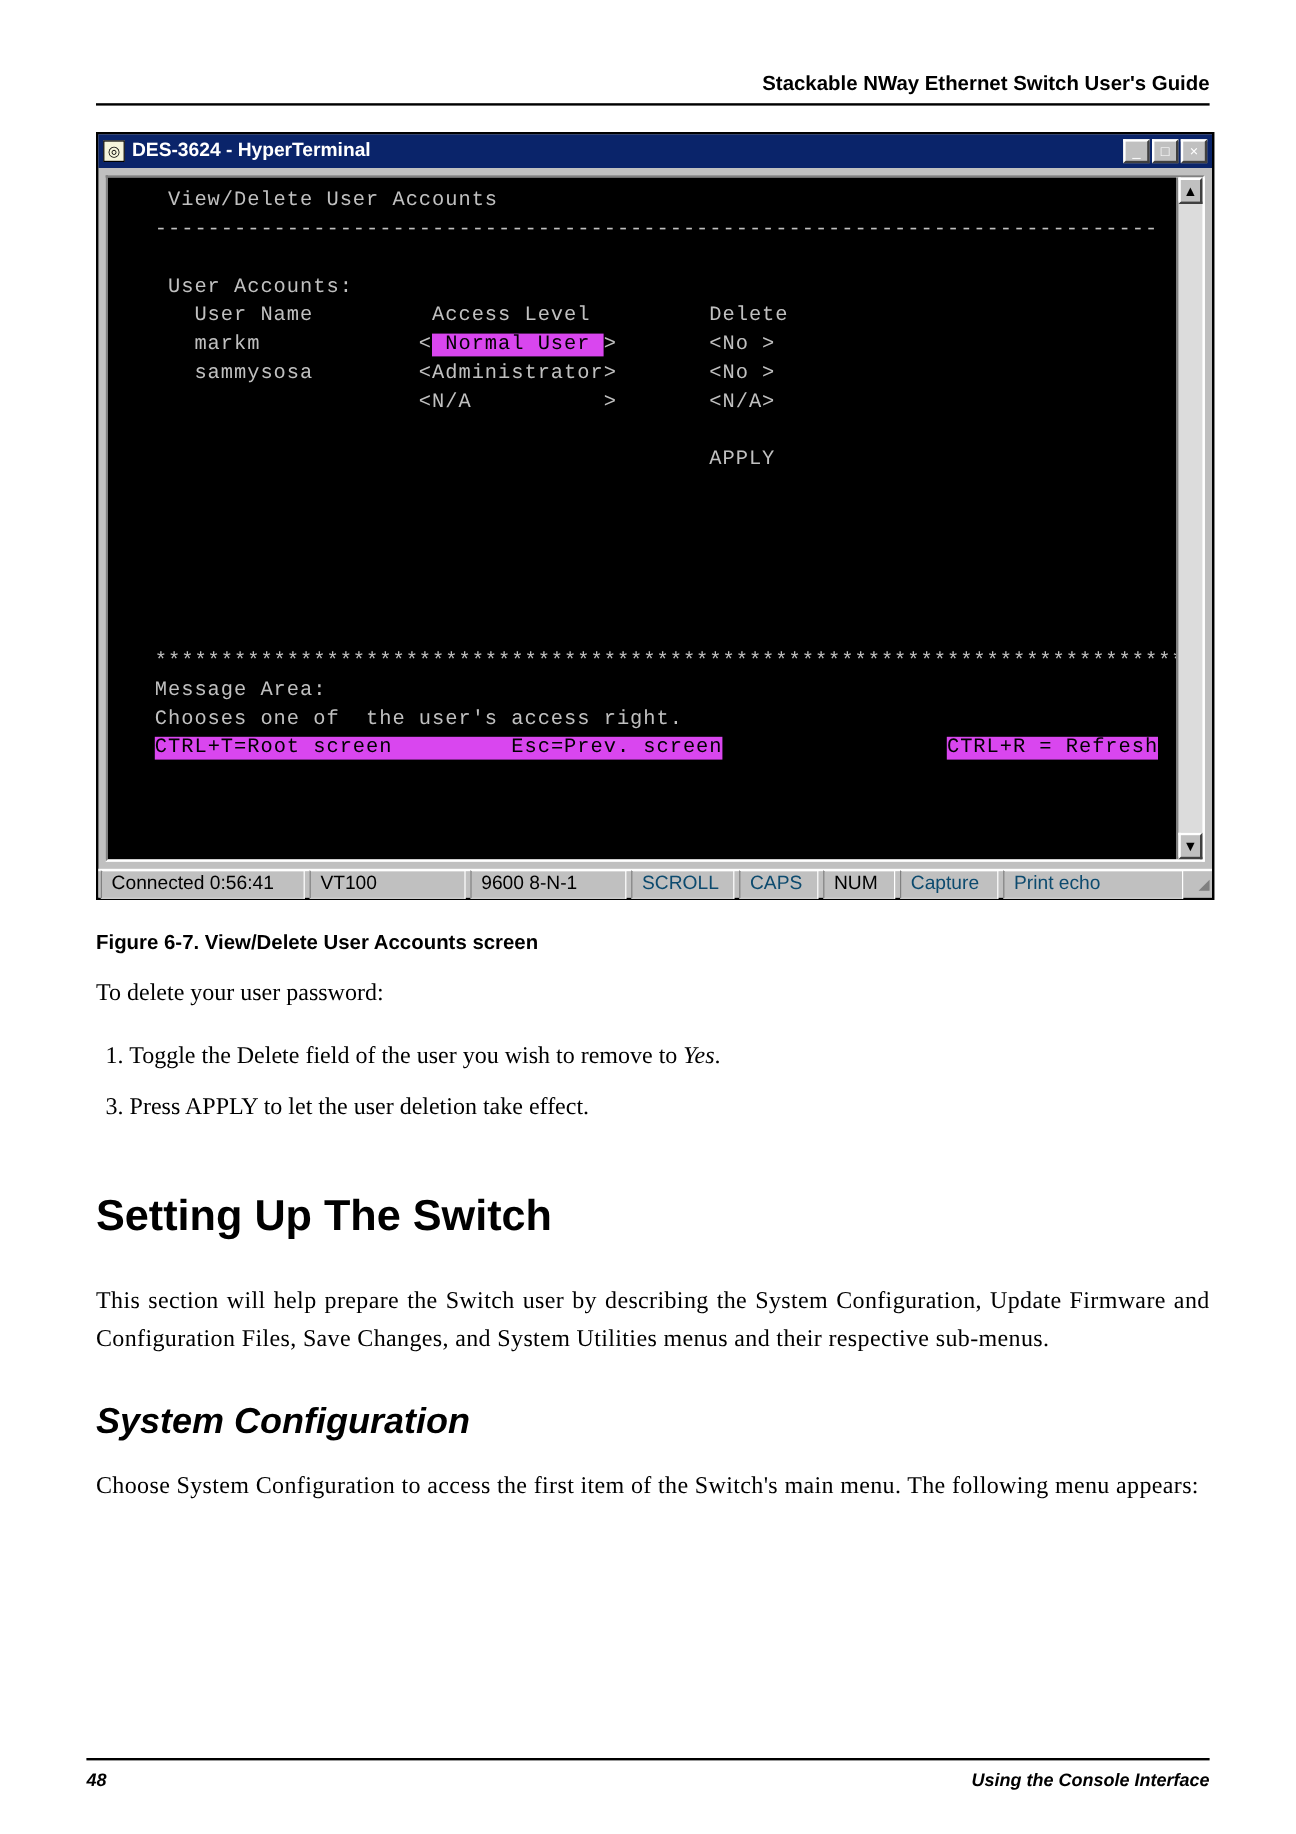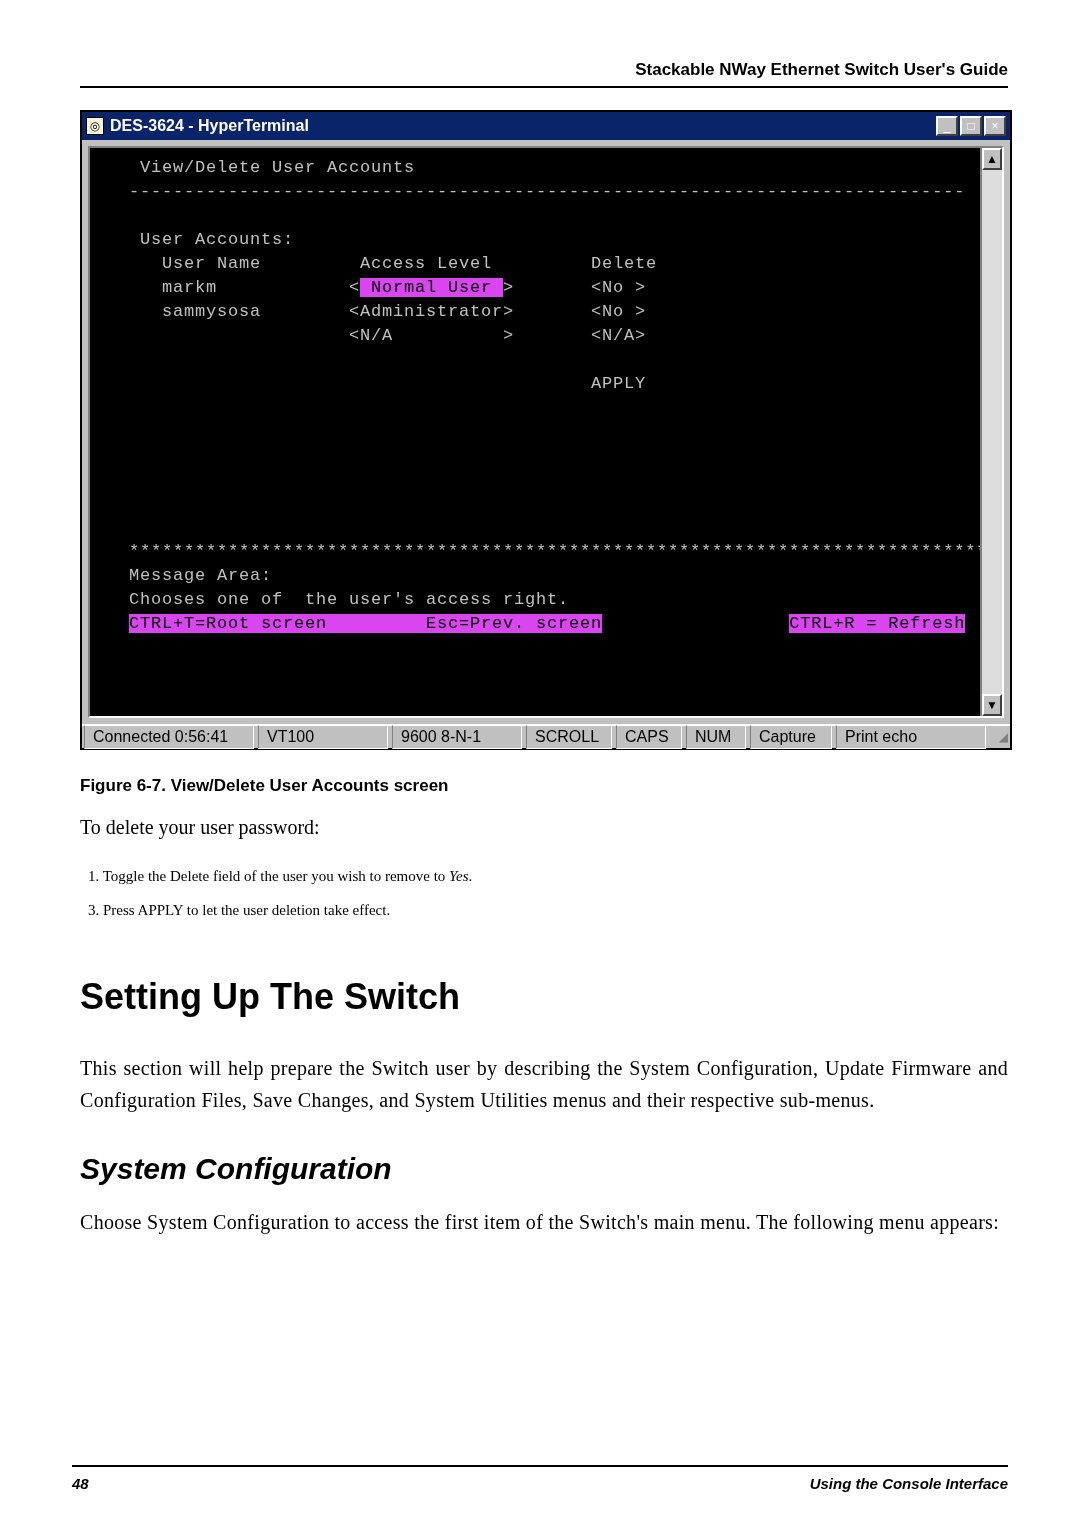--- a/index.html
+++ b/index.html
@@ -21,25 +21,25 @@
   .term-holder { padding: 6px; }
   .term-outer { border: 2px solid #808080; border-right-color: #fff; border-bottom-color: #fff; background: #fff; display: flex; }
   .term { background: #000; color: #c0c0c0; font-family: "Courier New", monospace; font-size: 17px; line-height: 24px; white-space: pre; padding: 8px 0 8px 6px; flex: 1; letter-spacing: 0.8px; overflow: hidden; height: 568px; }
   .vscroll { width: 22px; background: #dcdcdc; border-left: 2px solid #808080; position: relative; }
   .sbtn { width: 100%; height: 22px; background: #c0c0c0; border: 2px solid #fff; border-right-color: #404040; border-bottom-color: #404040; text-align: center; font-family: Arial, sans-serif; font-size: 12px; line-height: 18px; position: absolute; }
   .sbtn.top { top: 0; }
   .sbtn.bottom { bottom: 0; }
   .inv { background: #d946ef; color: #000; }
   .statusbar { height: 24px; background: #c0c0c0; border-top: 2px solid #fff; display: flex; align-items: center; font-family: Arial, Helvetica, sans-serif; font-size: 16px; }
   .cell { border: 1px solid #808080; border-top-color: #fff; border-left-color: #808080; border-right-color: #fff; border-bottom-color: #fff; margin: 2px; padding: 2px 8px; display: flex; align-items: center; }
-  .cell.dim { color: #000000; }
+  .cell.dim { color: #0c4a6e; }
   .grip { width: 22px; display: flex; align-items: flex-end; justify-content: flex-end; padding: 2px; color: #808080; font-size: 12px; }
   .figcap { text-align: left; font-family: Arial, Helvetica, sans-serif; font-weight: bold; font-size: 17px; margin-top: 26px; }
   .body-text { margin-top: 16px; font-size: 20px; line-height: 1.5; }
-  ol.steps { margin-top: 22px; margin-left: 8px; font-size: 15px; line-height: 1.6; list-style: none; }
+  ol.steps { margin-top: 22px; margin-left: 8px; font-size: 20px; line-height: 1.6; list-style: none; }
   ol.steps li { margin-bottom: 10px; }
   .h1 { font-family: Arial, Helvetica, sans-serif; font-weight: bold; font-size: 36px; margin-top: 54px; margin-bottom: 34px; }
   .h2 { font-family: Arial, Helvetica, sans-serif; font-weight: bold; font-style: italic; font-size: 30px; margin-top: 36px; margin-bottom: 20px; }
   .para { font-size: 20px; line-height: 1.6; text-align: justify; letter-spacing: 0.3px; }
   .footer { position: absolute; bottom: 36px; left: 72px; right: 72px; }
   .footer-rule { height: 2px; background: #000; }
   .footer-row { display: flex; justify-content: space-between; font-family: Arial, Helvetica, sans-serif; font-weight: bold; font-style: italic; font-size: 15px; margin-top: 8px; }
   em.term-italic { font-style: italic; }
 </style>
 </head>

